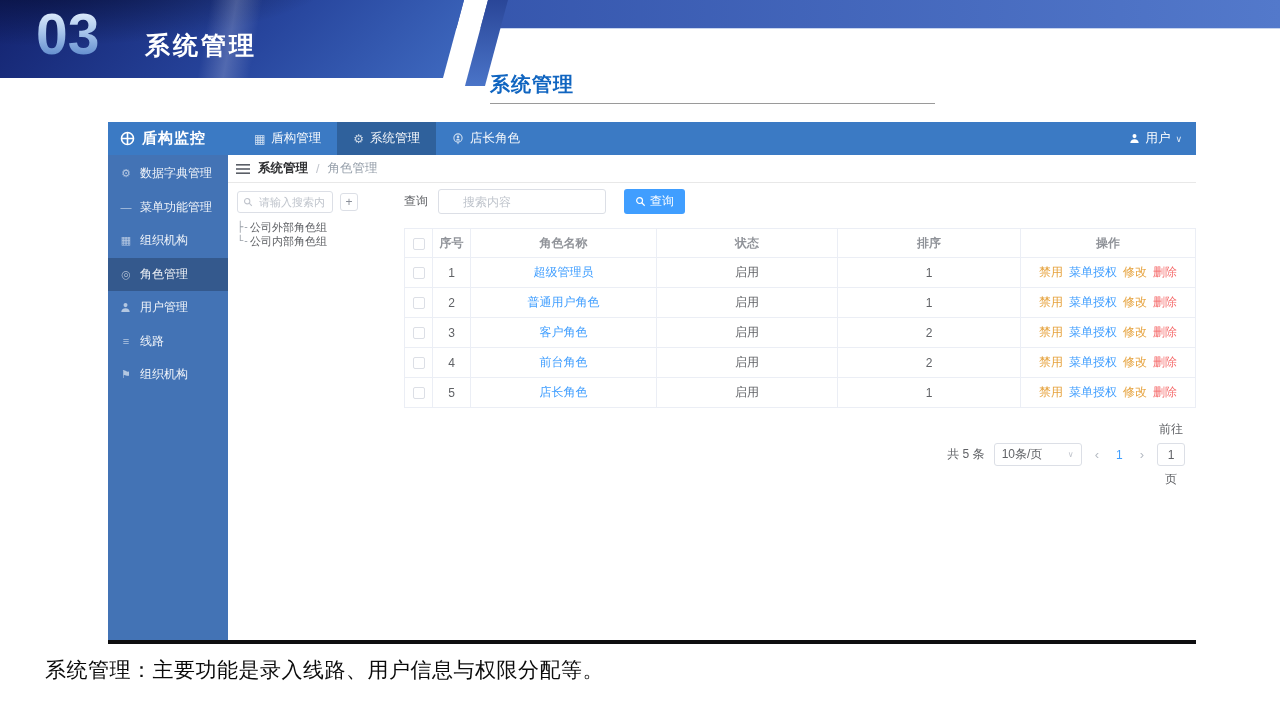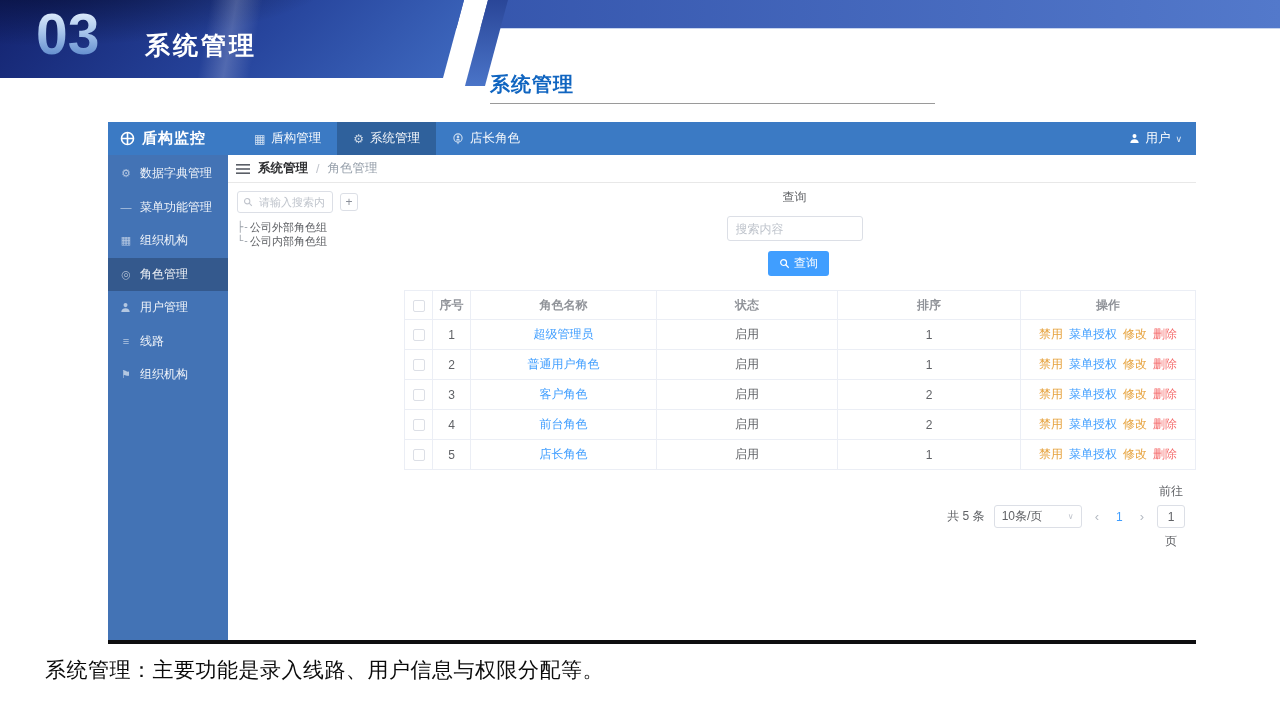--- a/index.html
+++ b/index.html
@@ -124,25 +124,25 @@
   }
   .tree-list{list-style:none;margin:7px 0 0 0;padding:0;}
   .tree-node{
     display:flex;align-items:center;font-size:11px;color:#606266;line-height:14px;
     cursor:pointer;white-space:nowrap;
   }
   .tree-conn{font-family:"DejaVu Sans Mono",monospace;color:#9aa0a8;font-size:10px;margin-right:1px;}
 
   
   .main-panel{flex:1;padding:4px 11px 0 5px;min-width:0;}
-  .query-row{display:flex;align-items:center;gap:10px;margin-top:2px;flex-direction:column;}
+  .query-row{display:flex;align-items:center;gap:10px;margin-top:2px;}
   .query-label{font-size:12px;color:#606266;}
   .query-input{
     width:118px;height:23px;border:1px solid #dcdfe6;border-radius:3px;
-    font-size:12px;color:#0f172a;padding:0 8px;outline:none;font-family:inherit;
+    font-size:12px;color:#0f172a;padding:0 24px;outline:none;font-family:inherit;
   }
   .query-input::placeholder{color:#bfc4cc;}
   .query-btn{
     margin-left:8px;height:25px;padding:0 11px;background:#409eff;border:none;
     border-radius:3px;color:#fff;font-size:12px;display:flex;align-items:center;gap:4px;
     cursor:pointer;font-family:inherit;
   }
   .query-btn .icn{display:flex;}
   .query-btn .icn svg{width:11px;height:11px;}
 

